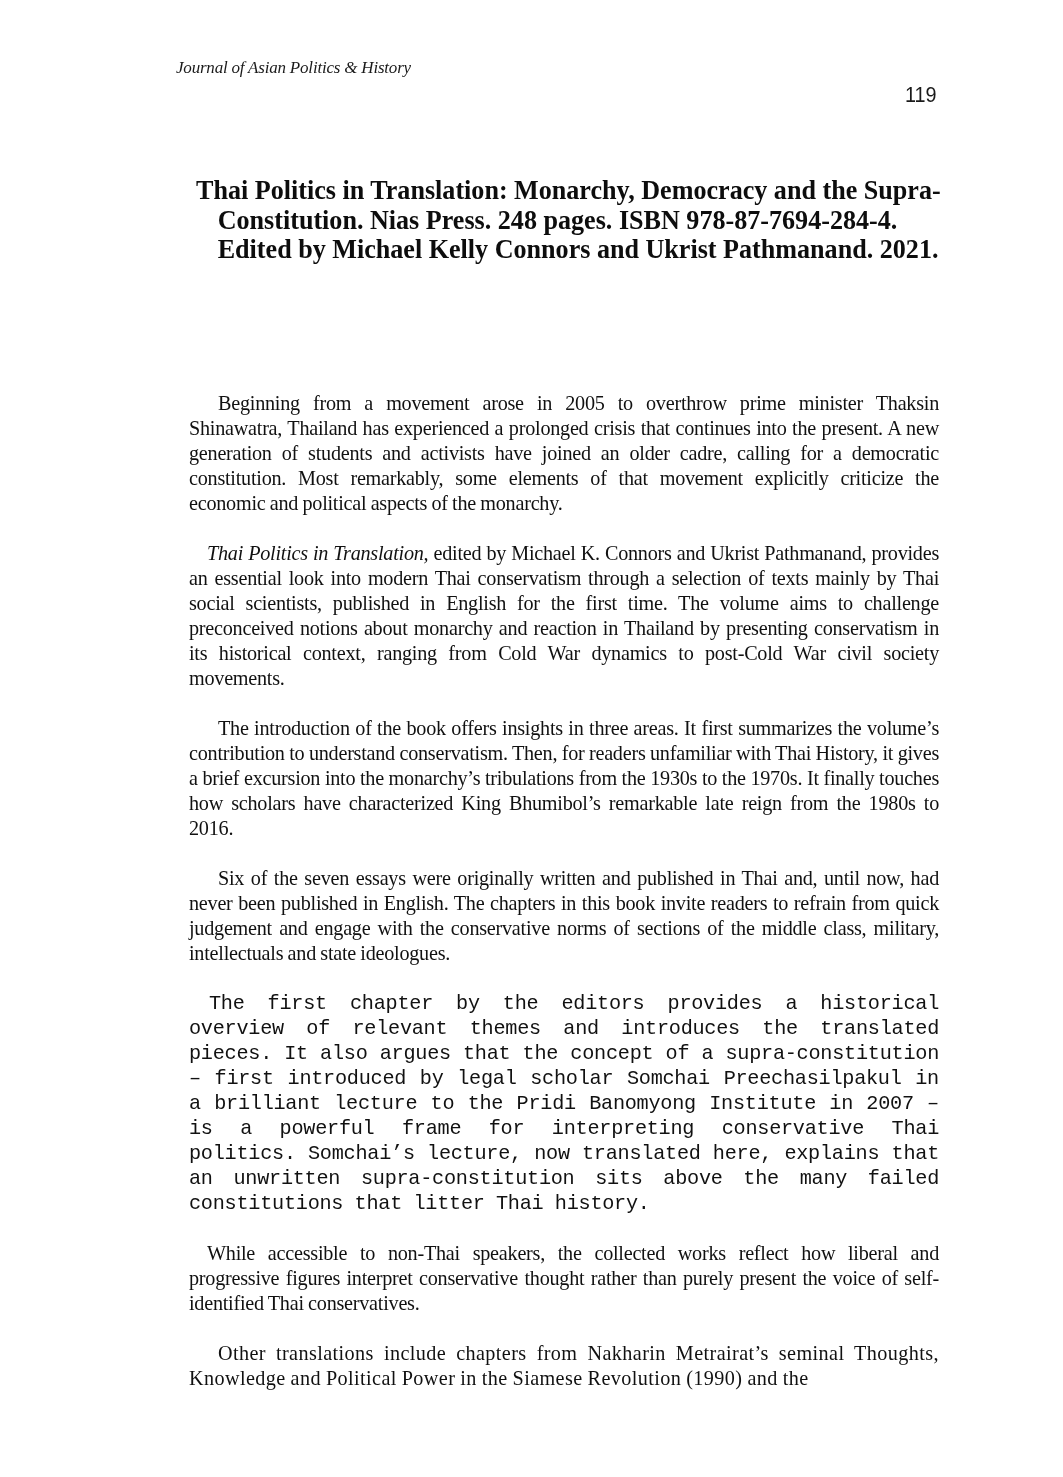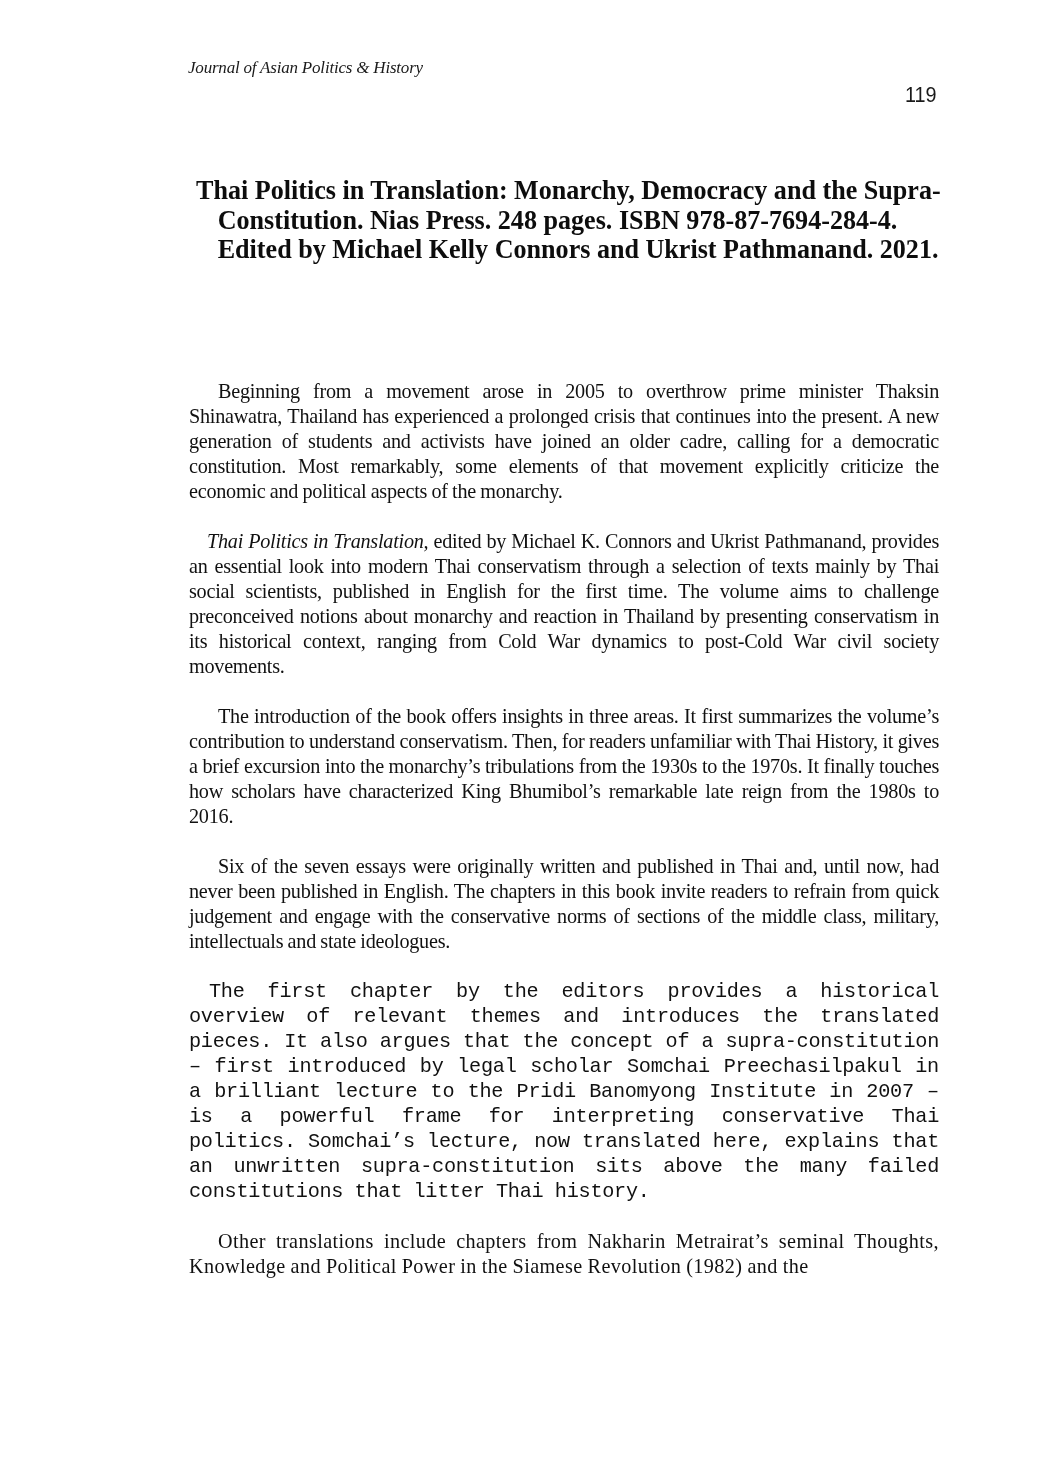--- a/index.html
+++ b/index.html
@@ -9,21 +9,21 @@
     }
     body {
       width: 1063px;
       height: 1477px;
       position: relative;
       overflow: hidden;
       color: #111111;
     }
     .running-head {
       position: absolute;
-      left: 188px;
+      left: 176px;
       top: 58px;
       font-family: "Liberation Serif", serif;
       font-style: italic;
       font-size: 17px;
       letter-spacing: -0.2px;
       color: #1a1a1a;
       text-align: center;
     }
     .page-number {
       position: absolute;
@@ -55,21 +55,21 @@
       position: absolute;
       left: 189px;
       top: 375px;
       width: 750px;
       font-family: "Liberation Serif", serif;
       font-size: 20.2px;
       line-height: 25px;
       color: #111111;
     }
     .para {
-      margin: 4px 0 25px 0;
+      margin: 16px 0 25px 0;
       text-align: justify;
       text-indent: 29px;
       letter-spacing: -0.25px;
       word-spacing: -0.5px;
     }
     .para.indent-small { text-indent: 18px; }
     .para.indent-mid { text-indent: 20px; font-family: Liberation Mono, monospace; }
     .para i { }
     .para.last { letter-spacing: 0.4px; }
   </style>
@@ -81,15 +81,16 @@
   <div class="page-number">119</div>
 
   <h1 class="title">Thai Politics in Translation: Monarchy, Democracy and the Supra-Constitution. Nias Press. 248 pages. ISBN 978-87-7694-284-4. Edited by Michael Kelly Connors and Ukrist Pathmanand. 2021.</h1>
 
   <div class="body">
     <p class="para">Beginning from a movement arose in 2005 to overthrow prime minister Thaksin Shinawatra, Thailand has experienced a prolonged crisis that continues into the present. A new generation of students and activists have joined an older cadre, calling for a democratic constitution. Most remarkably, some elements of that movement explicitly criticize the economic and political aspects of the monarchy.</p>
     <p class="para indent-small"><i>Thai Politics in Translation,</i><span> edited by Michael K. Connors and Ukrist Pathmanand, provides an essential look into modern Thai conservatism through a selection of texts mainly by Thai social scientists, published in English for the first time. The volume aims to challenge preconceived notions about monarchy and reaction in Thailand by presenting conservatism in its historical context, ranging from Cold War dynamics to post-Cold War civil society movements.</span></p>
     <p class="para">The introduction of the book offers insights in three areas. It first summarizes the volume’s contribution to understand conservatism. Then, for readers unfamiliar with Thai History, it gives a brief excursion into the monarchy’s tribulations from the 1930s to the 1970s. It finally touches how scholars have characterized King Bhumibol’s remarkable late reign from the 1980s to 2016.</p>
     <p class="para">Six of the seven essays were originally written and published in Thai and, until now, had never been published in English. The chapters in this book invite readers to refrain from quick judgement and engage with the conservative norms of sections of the middle class, military, intellectuals and state ideologues.</p>
     <p class="para indent-mid">The first chapter by the editors provides a historical overview of relevant themes and introduces the translated pieces. It also argues that the concept of a supra-constitution – first introduced by legal scholar Somchai Preechasilpakul in a brilliant lecture to the Pridi Banomyong Institute in 2007 – is a powerful frame for interpreting conservative Thai politics. Somchai’s lecture, now translated here, explains that an unwritten supra-constitution sits above the many failed constitutions that litter Thai history.</p>
-    <p class="para last">Other translations include chapters from Nakharin Metrairat’s seminal Thoughts, Knowledge and Political Power in the Siamese Revolution (1982) and the</p>
+    <p class="para indent-small">While accessible to non-Thai speakers, the collected works reflect how liberal and progressive figures interpret conservative thought rather than purely present the voice of self-identified Thai conservatives.</p>
+    <p class="para last">Other translations include chapters from Nakharin Metrairat’s seminal Thoughts, Knowledge and Political Power in the Siamese Revolution (1990) and the</p>
   </div>
 </div>
 
 </body></html>

